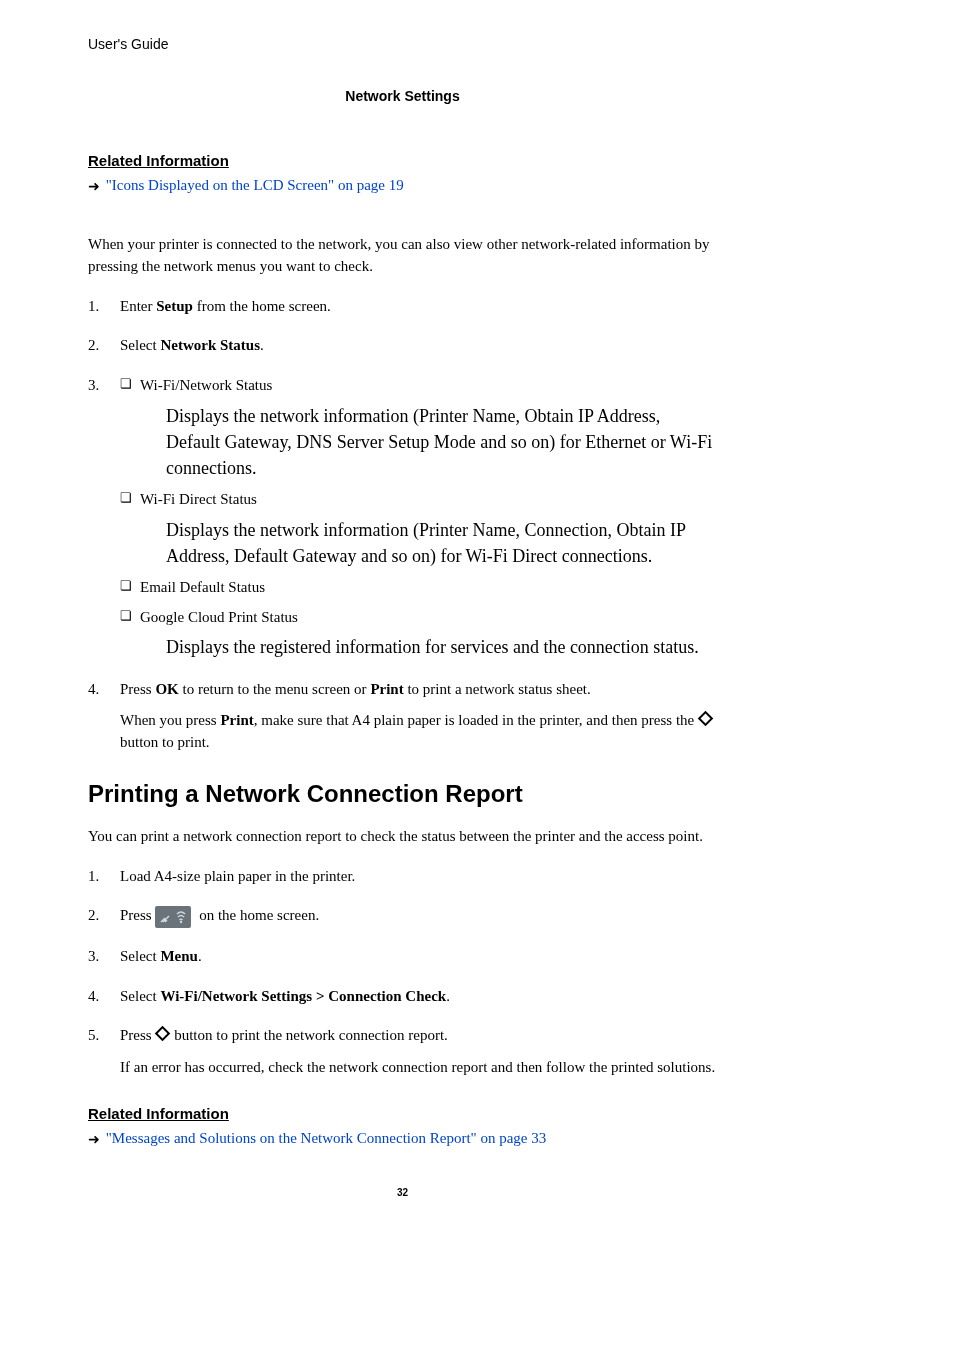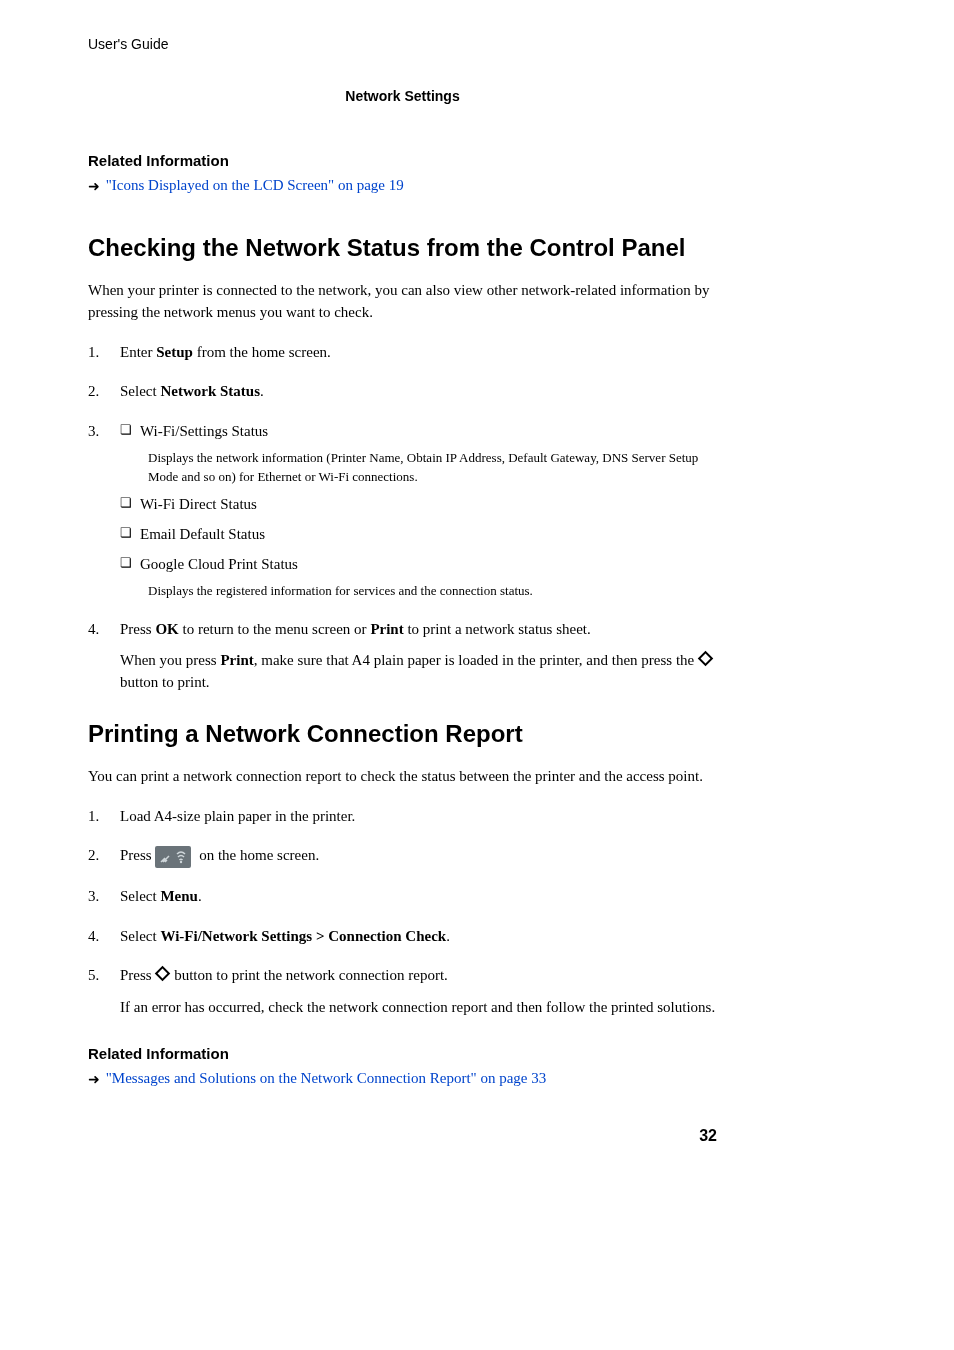--- a/index.html
+++ b/index.html
@@ -1,75 +1,75 @@
 <!DOCTYPE html>
 <html><head>
 <meta charset="utf-8">
 <style>
   * { box-sizing: border-box; margin: 0; padding: 0; }
   html, body { width: 954px; background: #fff; font-family: Georgia, 'Times New Roman', serif; color: #000; }
   .page { width: 805px; padding: 36px 88px 50px 88px; position: relative; }
   .users-guide { font-size: 14px; font-family: Arial, Helvetica, sans-serif; margin-bottom: 28px; }
   .breadcrumb { font-size: 14px; font-weight: bold; font-family: Arial, Helvetica, sans-serif; text-align: center; margin-bottom: 48px; margin-top: 36px; }
-  .related-heading { font-size: 15px; font-weight: bold; font-family: Arial, Helvetica, sans-serif; margin-bottom: 8px; }
+  .related-heading { font-size: 15px; font-weight: bold; font-family: Arial, Helvetica, sans-serif; margin-bottom: 8px; text-decoration: underline; }
   .arrow-line { display: flex; align-items: baseline; gap: 6px; margin-bottom: 40px; }
   .arrow-line:last-of-type { margin-bottom: 0; }
   .arrow-icon { color: #000; font-size: 14px; flex-shrink: 0; position: relative; top: 1px; }
   .link-text { color: #0044cc; font-size: 15px; }
   h2.section-title { font-family: Arial, Helvetica, sans-serif; font-weight: bold; font-size: 24px; margin-bottom: 18px; }
   .body-text { font-size: 15px; line-height: 1.45; margin-bottom: 18px; }
   ol.numbered { list-style: none; padding: 0; margin: 0 0 26px 0; }
   ol.numbered > li { font-size: 15px; line-height: 1.45; padding-left: 32px; position: relative; margin-bottom: 18px; }
   ol.numbered > li .num { position: absolute; left: 0; top: 0; }
   ul.boxed { list-style: none; padding: 0; margin: 4px 0 0 0; }
   ul.boxed > li { font-size: 15px; line-height: 1.45; padding-left: 20px; position: relative; margin-top: 8px; }
   ul.boxed > li::before { content: "❏"; position: absolute; left: 0; top: 0; font-size: 13px; }
-  .sub-desc { margin-top: 6px; margin-left: 8px; font-size: 13px; line-height: 1.45; }
+  .sub-desc { margin-top: 6px; margin-left: 26px; font-size: 18px; line-height: 1.45; }
   .bold { font-weight: bold; font-family: Georgia, serif; }
   .li-sub { margin-top: 10px; font-size: 15px; line-height: 1.45; }
   .diamond { display:inline-block; width:11px; height:11px; border:2px solid #000; transform: rotate(45deg); position: relative; top:-1px; margin: 0 2px; }
   .wifi-icon { display:inline-block; width:36px; height:22px; background:#6a7379; vertical-align: middle; position: relative; margin-right: 4px; border-radius: 2px; }
   .wifi-icon svg { position:absolute; left:2px; top:2px; }
-  .page-number { text-align: right; font-family: Arial, Helvetica, sans-serif; font-weight: bold; font-size: 16px; margin-top: 40px; }
+  .page-number { text-align: center; font-family: Arial, Helvetica, sans-serif; font-weight: bold; font-size: 10px; margin-top: 40px; }
 </style>
 </head>
 <body>
 
 <div class="page">
 
   <div class="users-guide">User's Guide</div>
   <div class="breadcrumb">Network Settings</div>
 
   <div class="related-heading">Related Information</div>
   <div class="arrow-line">
     <span class="arrow-icon">➜</span>
     <span class="link-text">"Icons Displayed on the LCD Screen" on page 19</span>
   </div>
 
-  <h2 class="section-title">Checking the Network Status from the Control Panel</h2>
   <p class="body-text">When your printer is connected to the network, you can also view other network-related information by pressing the network menus you want to check.</p>
 
   <ol class="numbered">
     <li>
       <span class="num">1.</span>
       <span>Enter </span><span class="bold">Setup</span><span> from the home screen.</span>
     </li>
     <li>
       <span class="num">2.</span>
       <span>Select </span><span class="bold">Network Status</span><span>.</span>
     </li>
     <li>
       <span class="num">3.</span>
       <ul class="boxed">
         <li>
-          <span>Wi-Fi/Settings Status</span>
+          <span>Wi-Fi/Network Status</span>
           <div class="sub-desc">Displays the network information (Printer Name, Obtain IP Address, Default Gateway, DNS Server Setup Mode and so on) for Ethernet or Wi-Fi connections.</div>
         </li>
         <li>
           <span>Wi-Fi Direct Status</span>
+          <div class="sub-desc">Displays the network information (Printer Name, Connection, Obtain IP Address, Default Gateway and so on) for Wi-Fi Direct connections.</div>
         </li>
         <li>
           <span>Email Default Status</span>
         </li>
         <li>
           <span>Google Cloud Print Status</span>
           <div class="sub-desc">Displays the registered information for services and the connection status.</div>
         </li>
       </ul>
     </li>

